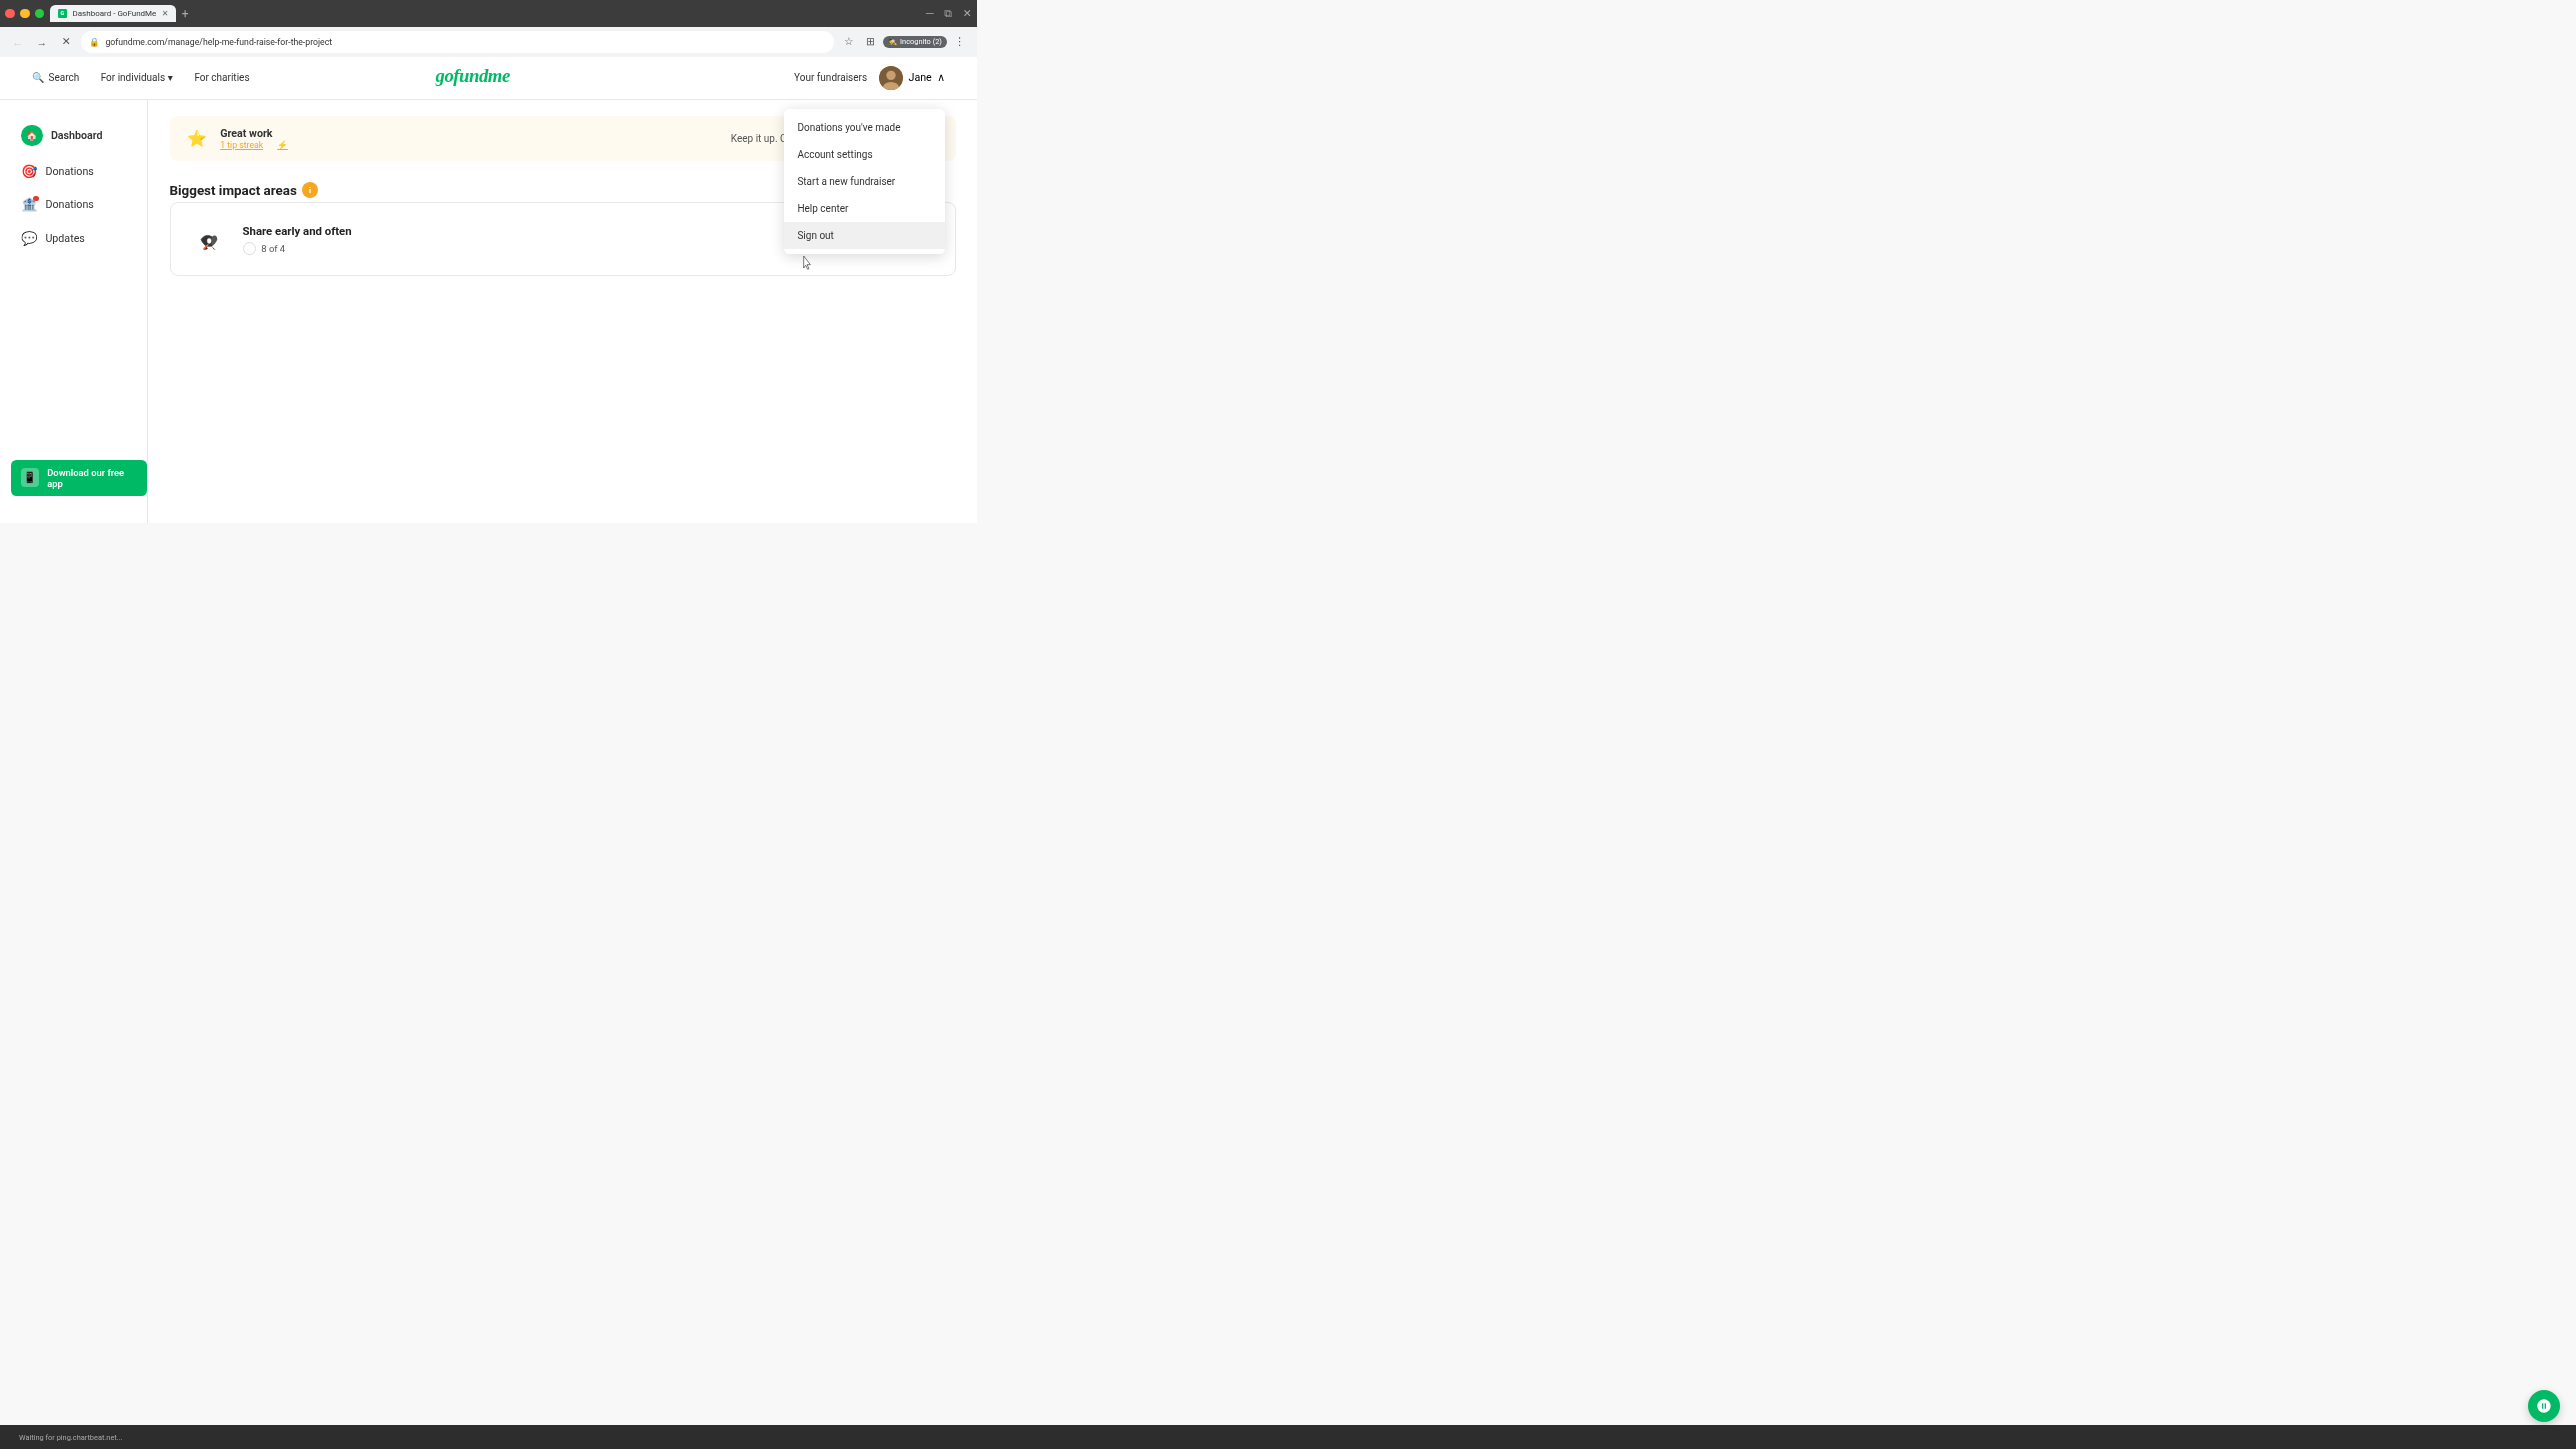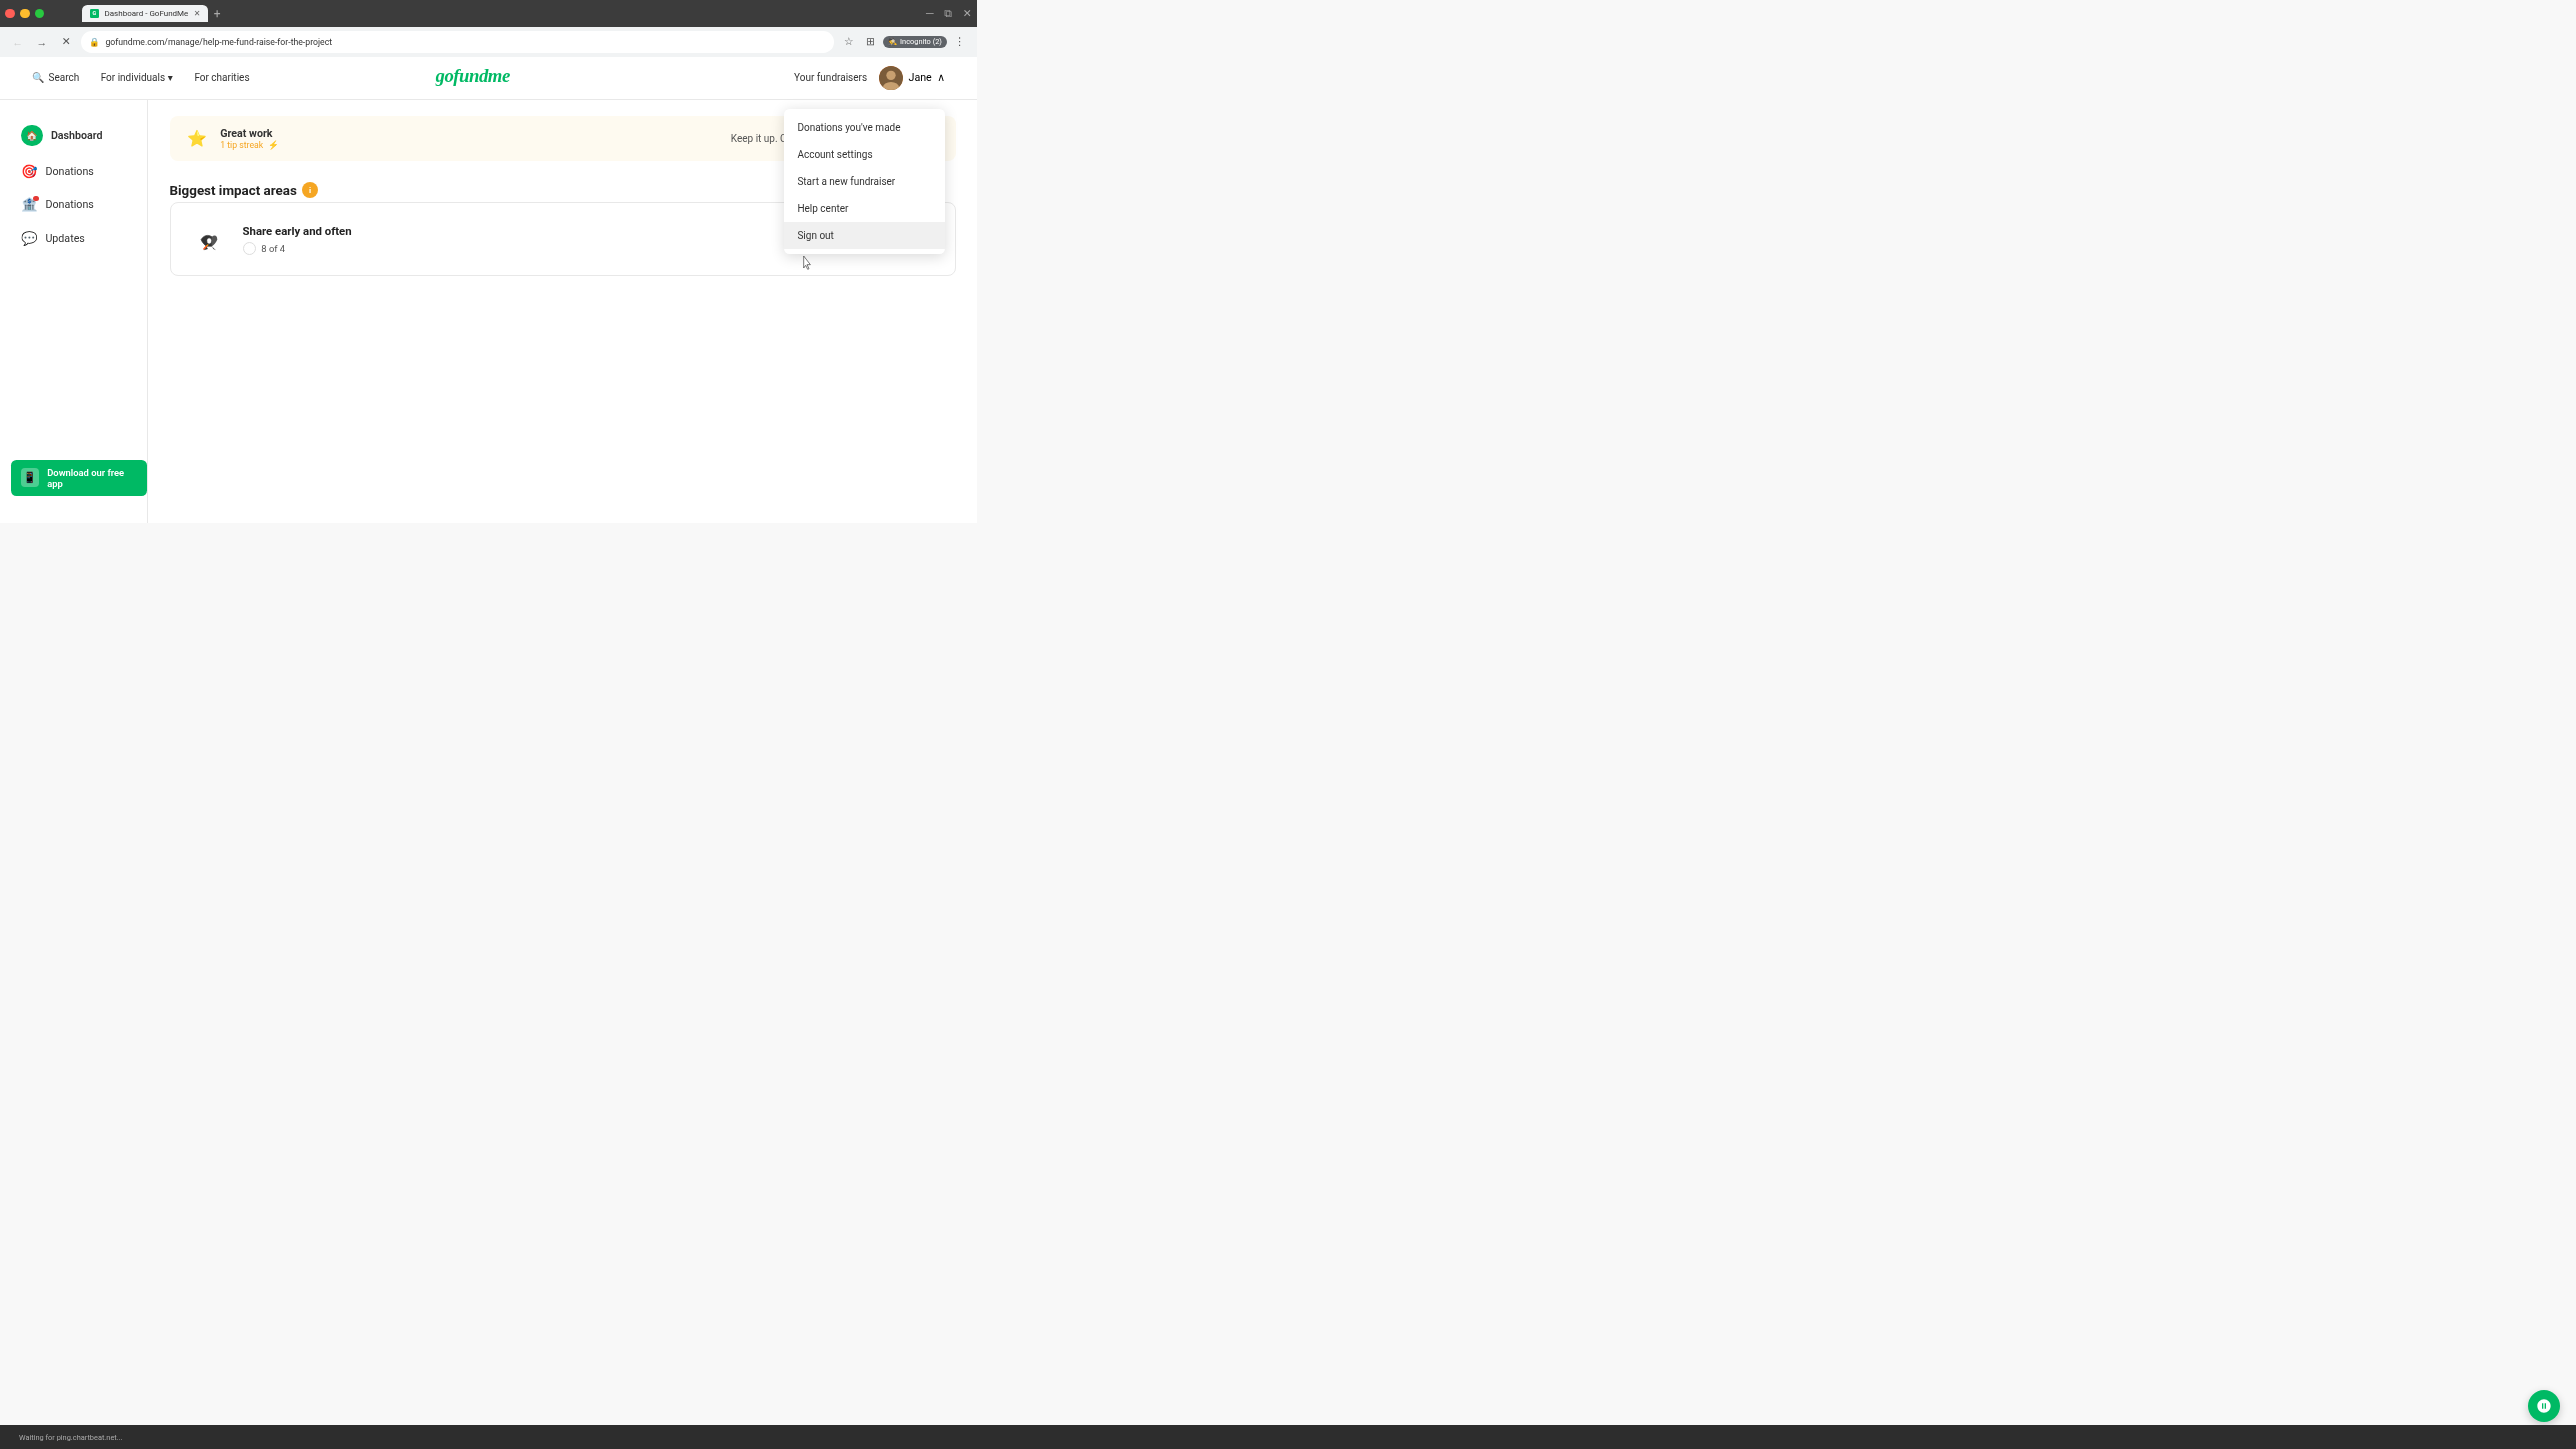--- a/index.html
+++ b/index.html
@@ -47,21 +47,20 @@
     }
     .tab {
       display: flex;
       align-items: center;
       gap: 5.4px;
       padding: 4px 8px;
       border-radius: 5.4px 5.4px 0 0;
       font-size: 8px;
       cursor: pointer;
       min-width: 94px;
-      margin-left: 32px;
     }
     .tab-favicon {
       width: 9.4px;
       height: 9.4px;
       background: #00b964;
       border-radius: 1.3px;
       display: flex;
       align-items: center;
       justify-content: center;
       color: white;
@@ -331,21 +330,22 @@
     .streak-title {
       font-size: 10.7px;
       font-weight: 700;
       color: #333;
     }
     .streak-subtitle {
       font-size: 8.7px;
       color: #f5a623;
       display: flex;
       align-items: center;
-      gap: 5px;
+      gap: 14px;
+      text-decoration: underline;
     }
     .streak-message {
       font-size: 10px;
       color: #555;
       margin-left: auto;
     }
 
     
     .section-title {
       font-size: 13.4px;

